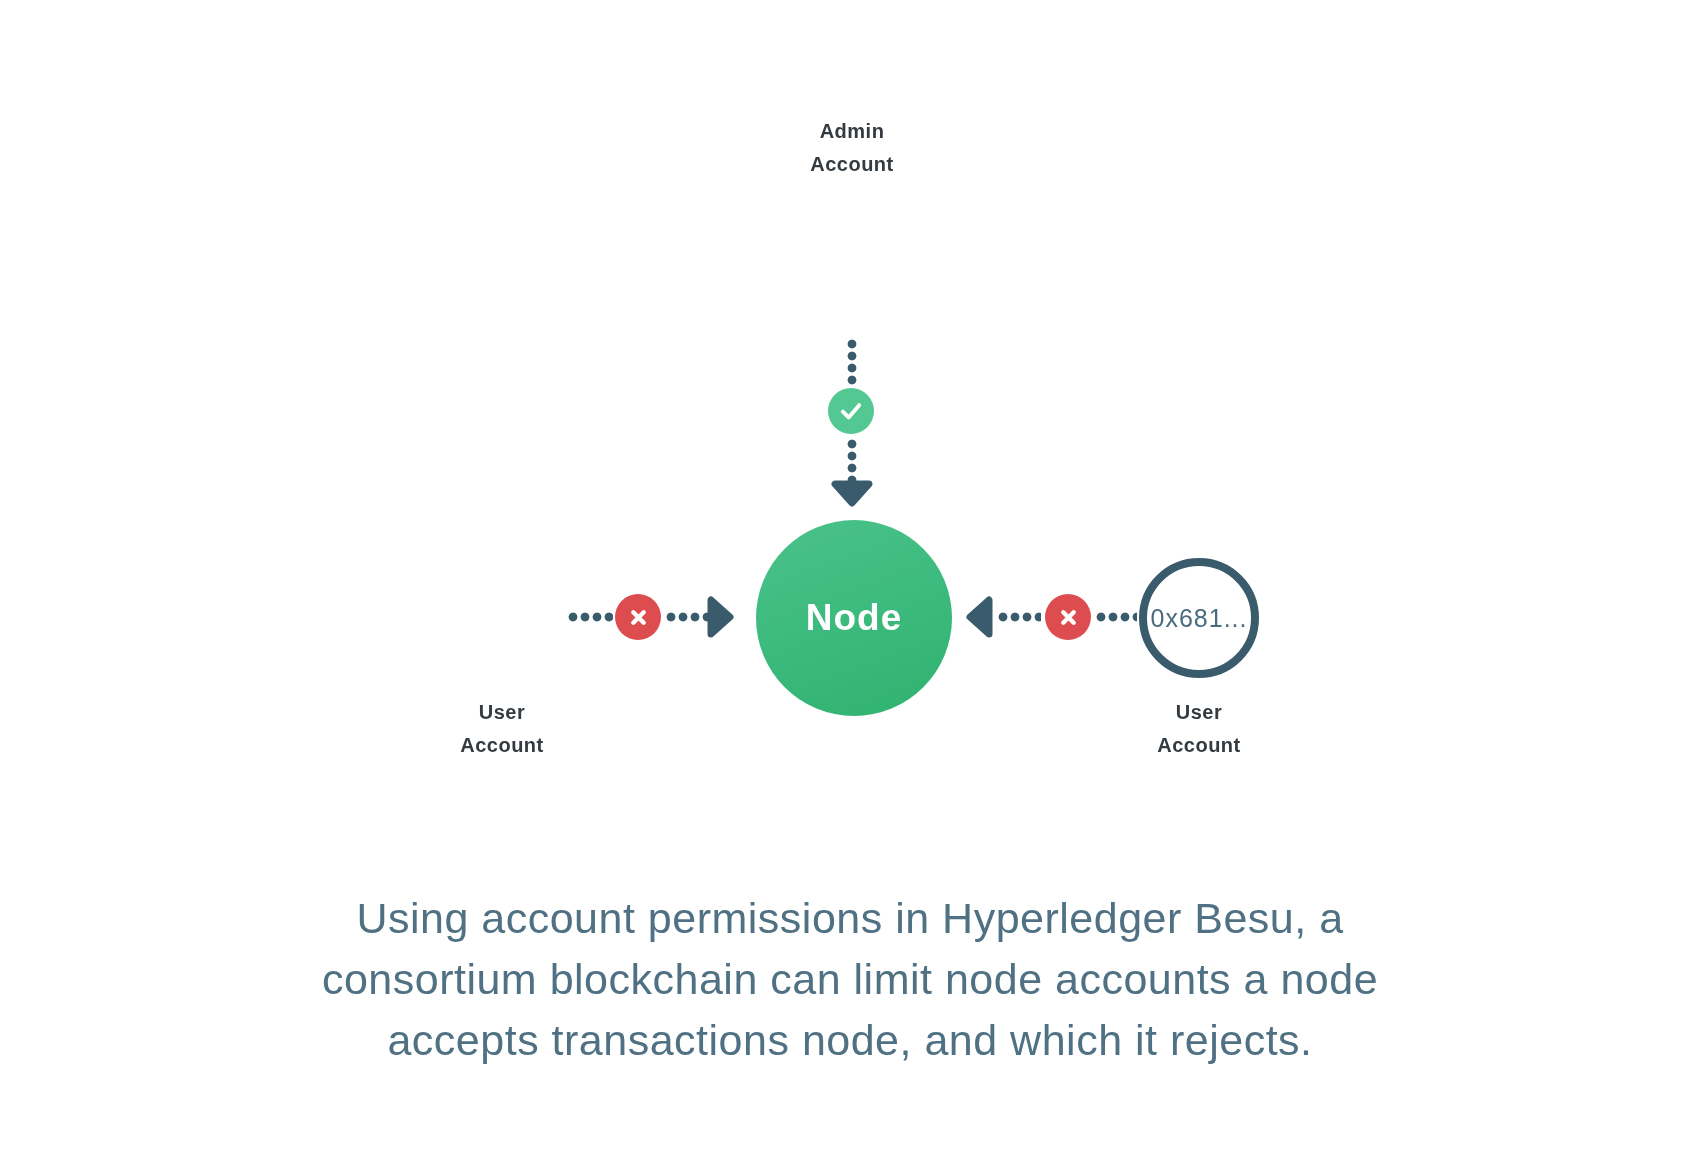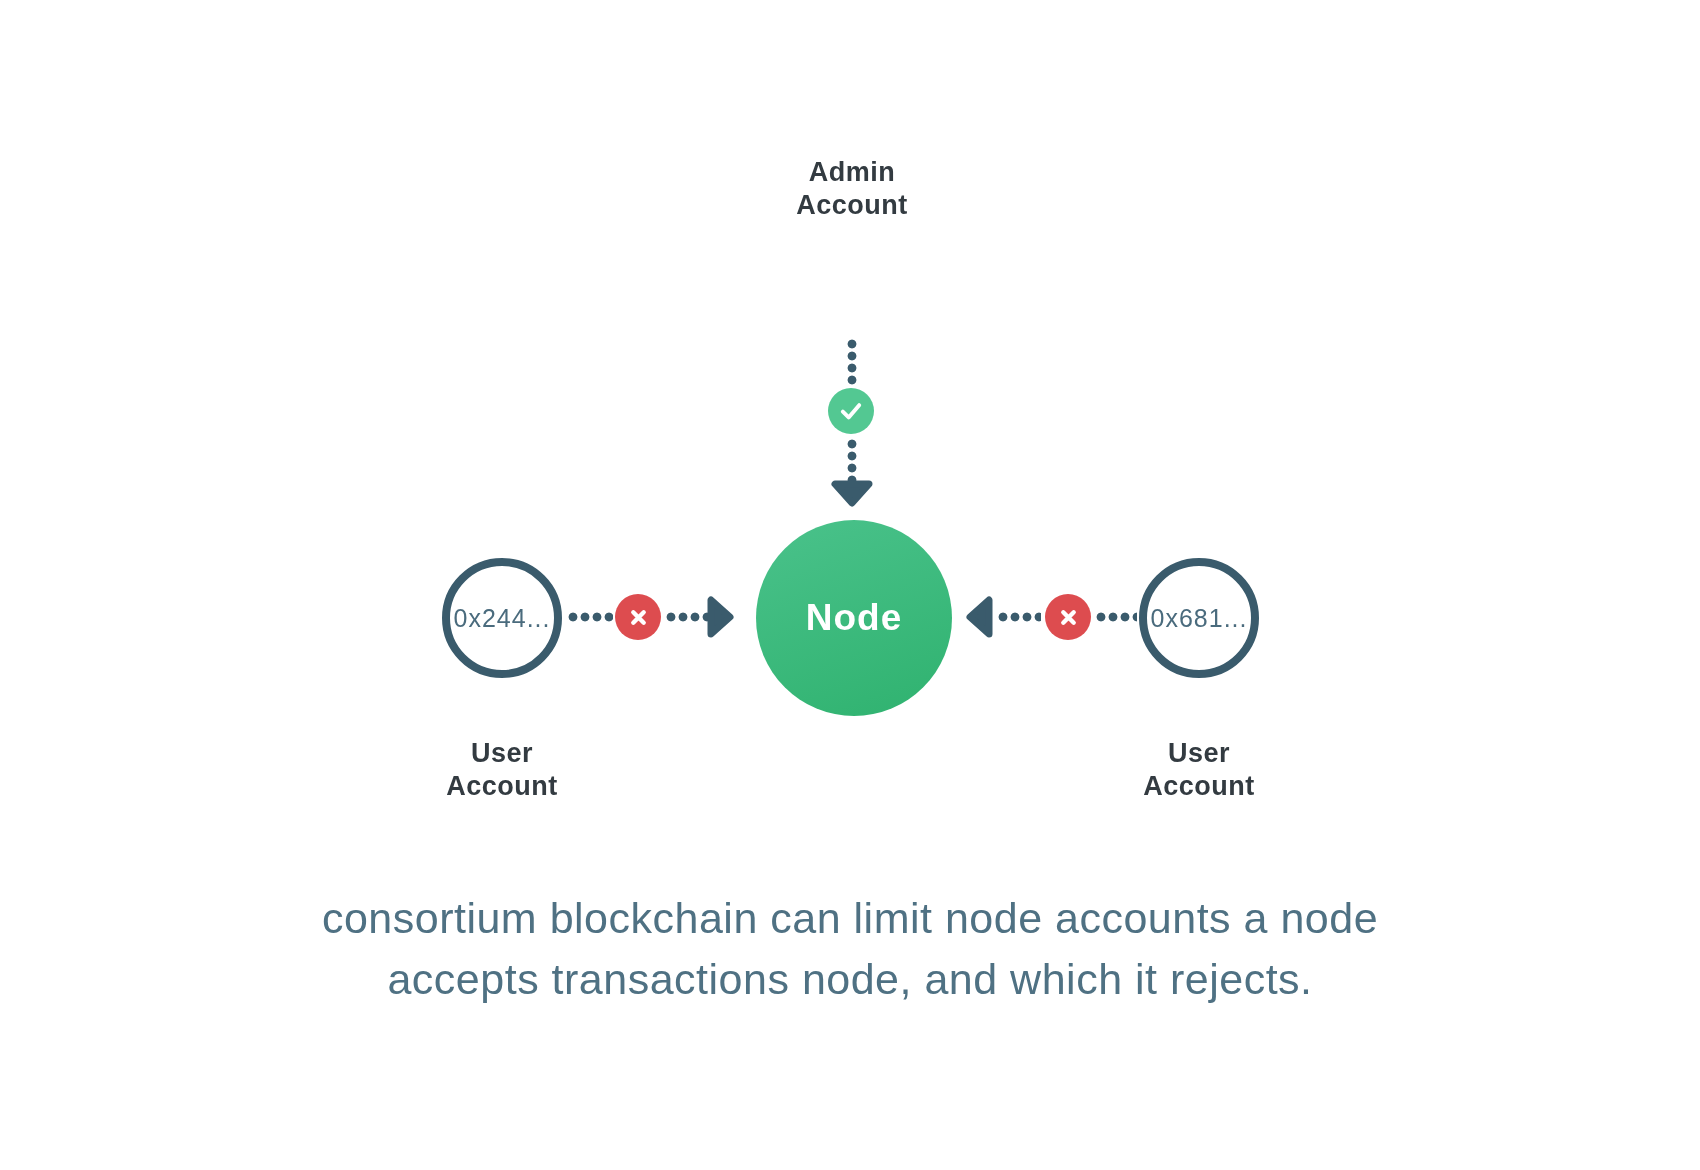--- a/index.html
+++ b/index.html
@@ -10,22 +10,22 @@
     --node-green-dark:#2fb26f;
     --check-green:#53c892;
     --reject-red:#dd4c4f;
     --caption-color:#4f7183;
     --background:#ffffff;
   }
   *{box-sizing:border-box;margin:0;padding:0;}
   body{font-family:"Liberation Sans", sans-serif;background:#fff;}
   .canvas{position:relative;width:1700px;height:1170px;background:var(--background);overflow:hidden;}
 
-  .acct-label{position:absolute;text-align:center;font-weight:700;font-size:27px;line-height:33px;
-    color:var(--label-dark);letter-spacing:.5px;margin-top:41px;}
+  .acct-label{position:absolute;text-align:center;font-weight:700;font-size:20px;line-height:33px;
+    color:var(--label-dark);letter-spacing:.5px;}
 
   .acct-circle{position:absolute;width:120px;height:120px;border:8px solid var(--slate-dark);
     border-radius:50%;background:#fff;display:flex;align-items:center;justify-content:center;}
   .acct-addr{font-size:25px;color:var(--hash-text);letter-spacing:1px;font-weight:400;}
 
   .dots-v{position:absolute;width:10px;
     background-image:radial-gradient(circle,var(--slate-dark) 4px,transparent 4.8px);
     background-size:10px 12px;background-position:center top;background-repeat:repeat-y;}
   .dots-h{position:absolute;height:10px;
     background-image:radial-gradient(circle,var(--slate-dark) 4px,transparent 4.8px);
@@ -66,23 +66,20 @@
   <div class="arrow" style="left:830px;top:480px;">
     <svg width="44" height="28" viewBox="0 0 44 28">
         <path d="M5 4 L39 4 L22 23 Z" fill="#3a5b6c" stroke="#3a5b6c" stroke-width="7" stroke-linejoin="round"></path>
       </svg>
   </div>
 
   <div class="node">
     <span class="node-label">Node</span>
   </div>
 
-  <div class="acct-circle" style="left:442px;top:558px;">
-    <span class="acct-addr">0x244...</span>
-  </div>
   <div class="acct-label" style="left:402px;top:696px;width:200px;">
     <div>User</div>
     <div>Account</div>
   </div>
 
   <div class="dots-h" style="left:567px;top:612px;width:46px;"></div>
   <div class="badge no" style="left:615px;top:594px;">
     <svg width="25" height="25" viewBox="0 0 24 24">
         <path d="M7 7 L17 17 M17 7 L7 17" stroke="#ffffff" stroke-width="4.2" stroke-linecap="round"></path>
       </svg>
@@ -109,17 +106,18 @@
   </div>
   <div class="dots-h" style="left:997px;top:612px;width:44px;"></div>
   <div class="badge no" style="left:1045px;top:594px;">
     <svg width="25" height="25" viewBox="0 0 24 24">
         <path d="M7 7 L17 17 M17 7 L7 17" stroke="#ffffff" stroke-width="4.2" stroke-linecap="round"></path>
       </svg>
   </div>
   <div class="dots-h" style="left:1095px;top:612px;width:42px;"></div>
 
   <div class="caption">
+    <div>Using account permissions in Hyperledger Besu, a</div>
     <div>consortium blockchain can limit node accounts a node</div>
     <div>accepts transactions node, and which it rejects.</div>
   </div>
 
 </div>
 
 </body></html>

